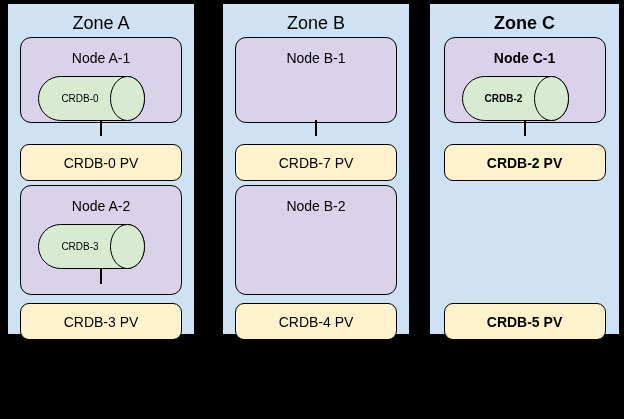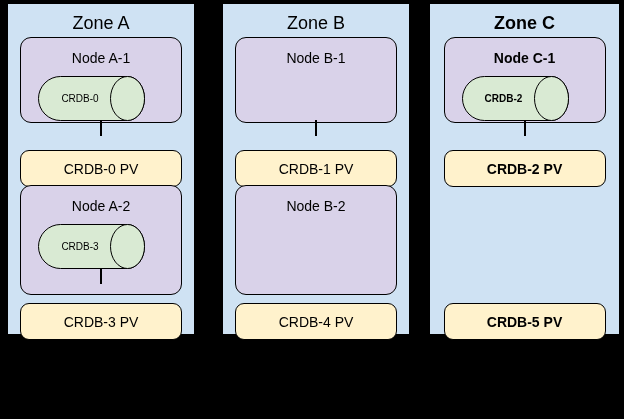--- a/index.html
+++ b/index.html
@@ -85,21 +85,21 @@
     height: 37px;
     background: var(--pv-fill, #fff2cc);
     border: 1px solid var(--border, #000);
     border-radius: 9px;
     box-sizing: border-box;
     display: flex;
     align-items: center;
     justify-content: center;
     font-size: 14px;
   }
-  .pv-r1 { top: 146px; }
+  .pv-r1 { top: 140px; }
   .pv-r2 { top: 279px; margin-top: 20px; }
 </style>
 </head>
 <body>
 
 <div class="canvas">
 
   <div class="zone zone-a">
     <div class="zone-label">Zone A</div>
 
@@ -135,21 +135,21 @@
   </div>
 
   <div class="zone zone-b">
     <div class="zone-label">Zone B</div>
 
     <div class="node node-r1">
       <div class="node-label">Node B-1</div>
     </div>
     <div class="conn conn-r1"></div>
     <div class="pv pv-r1">
-      <span>CRDB-1 PV</span>
+      <span>CRDB-7 PV</span>
     </div>
 
     <div class="node node-r2">
       <div class="node-label">Node B-2</div>
     </div>
     <div class="pv pv-r2">
       <span>CRDB-4 PV</span>
     </div>
   </div>
 

